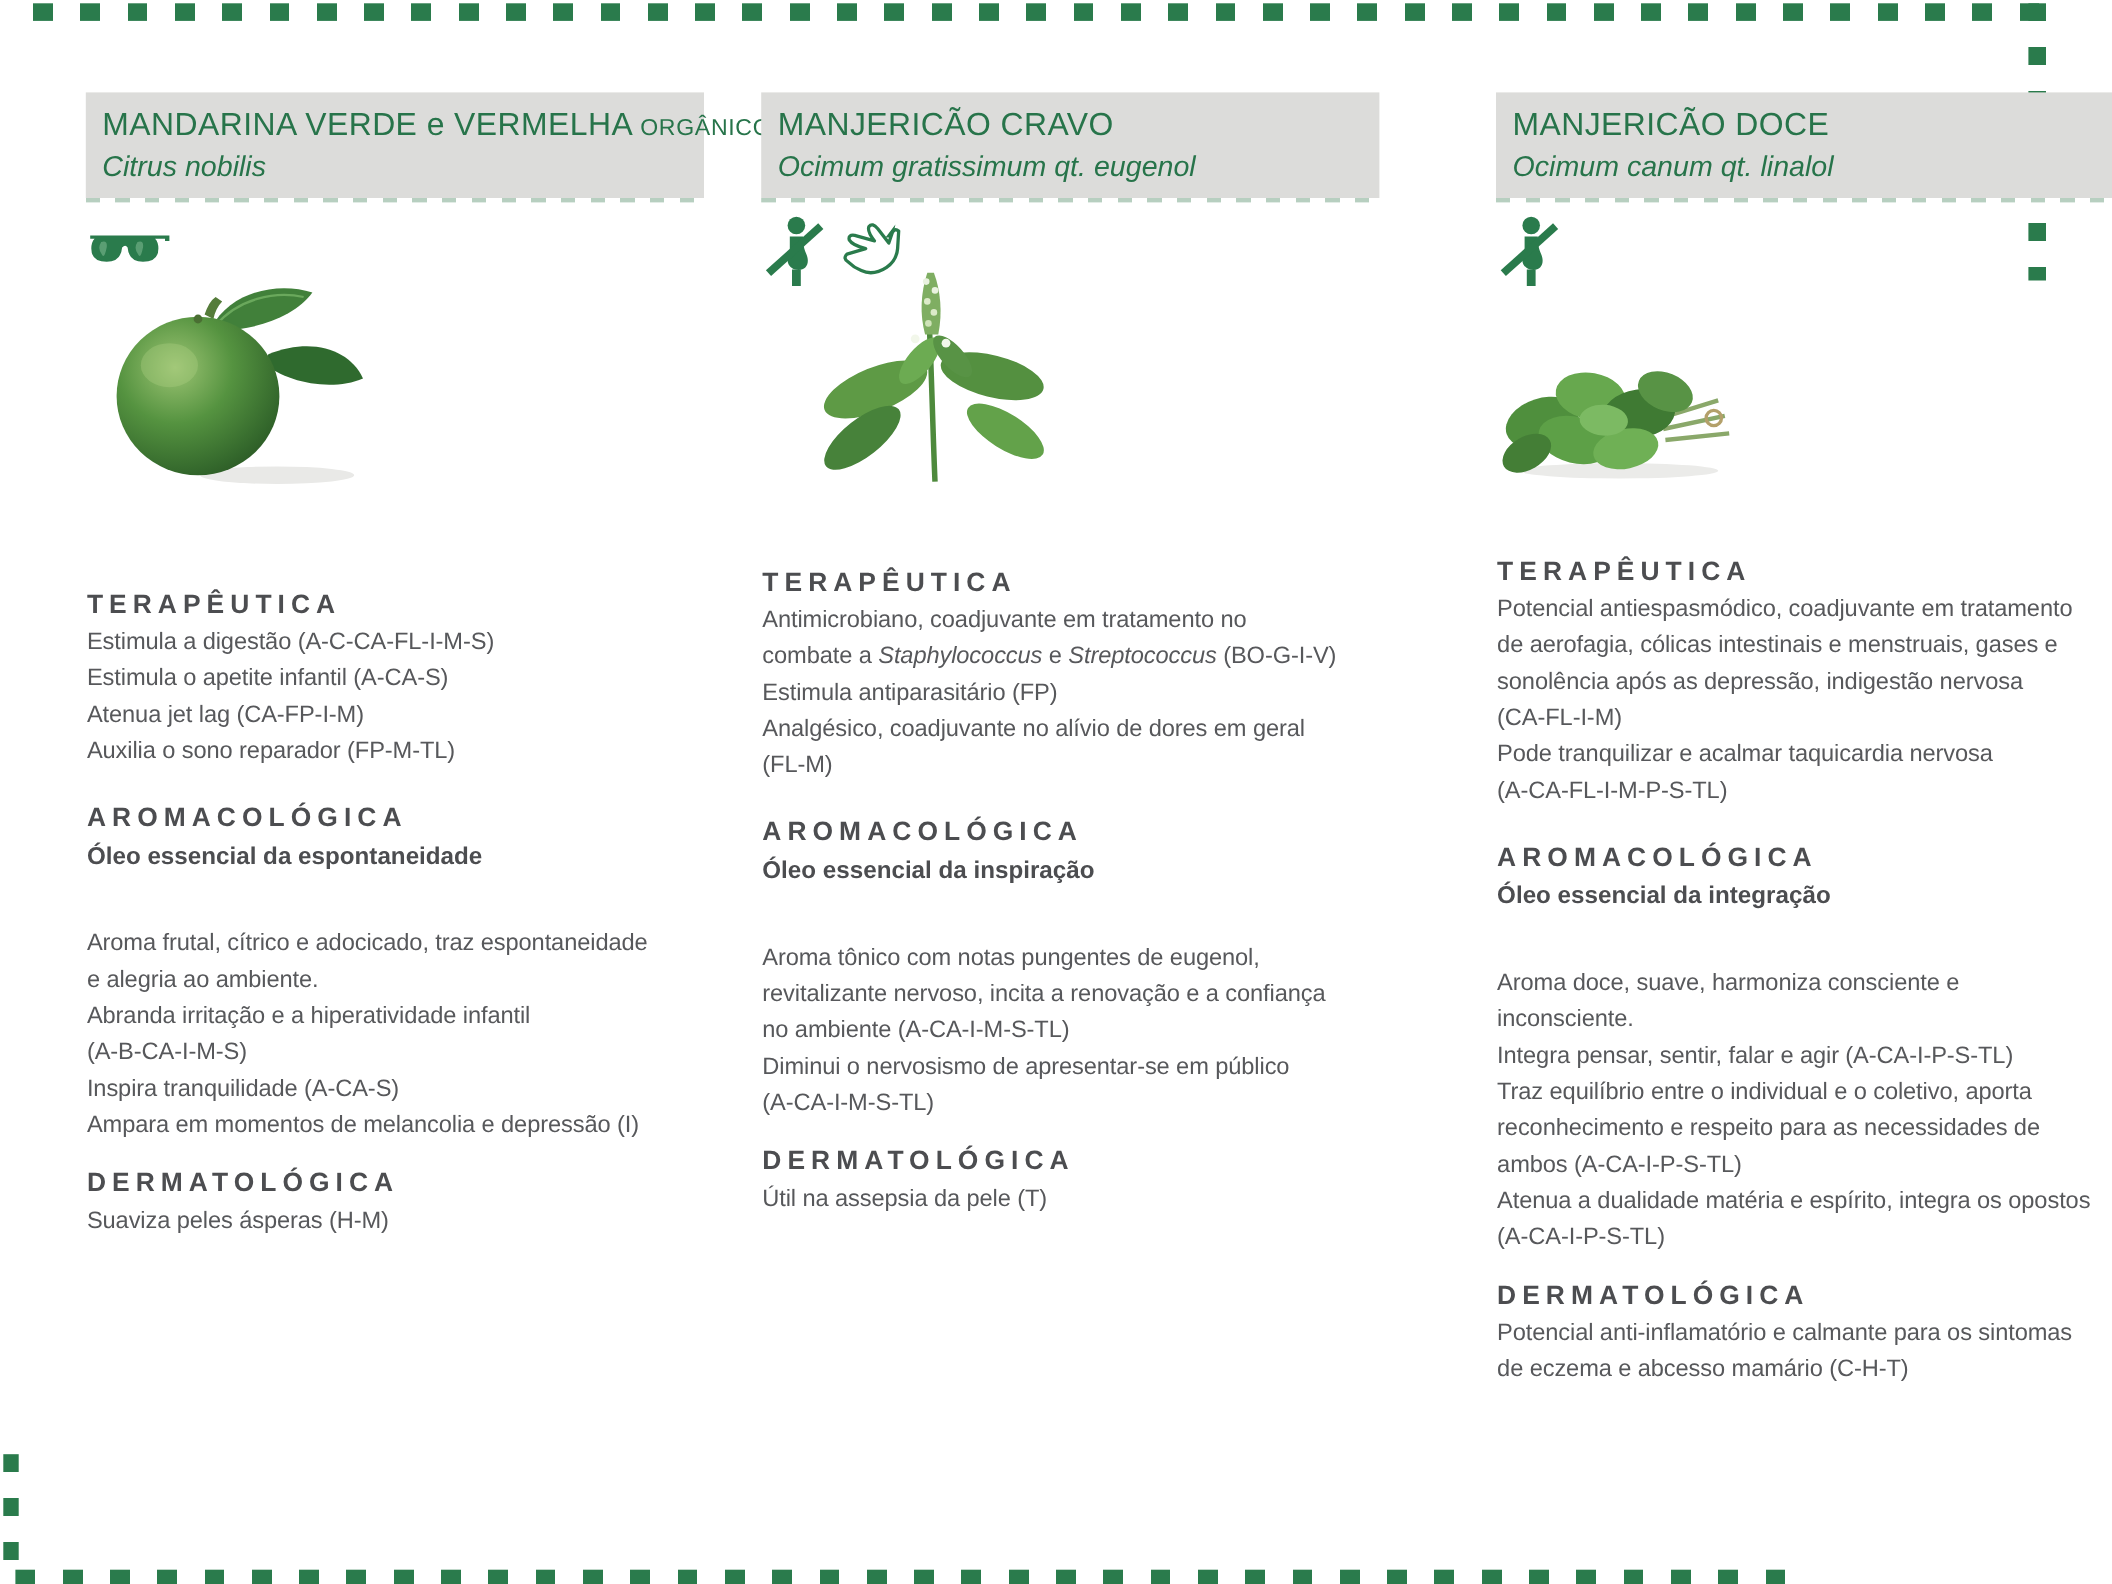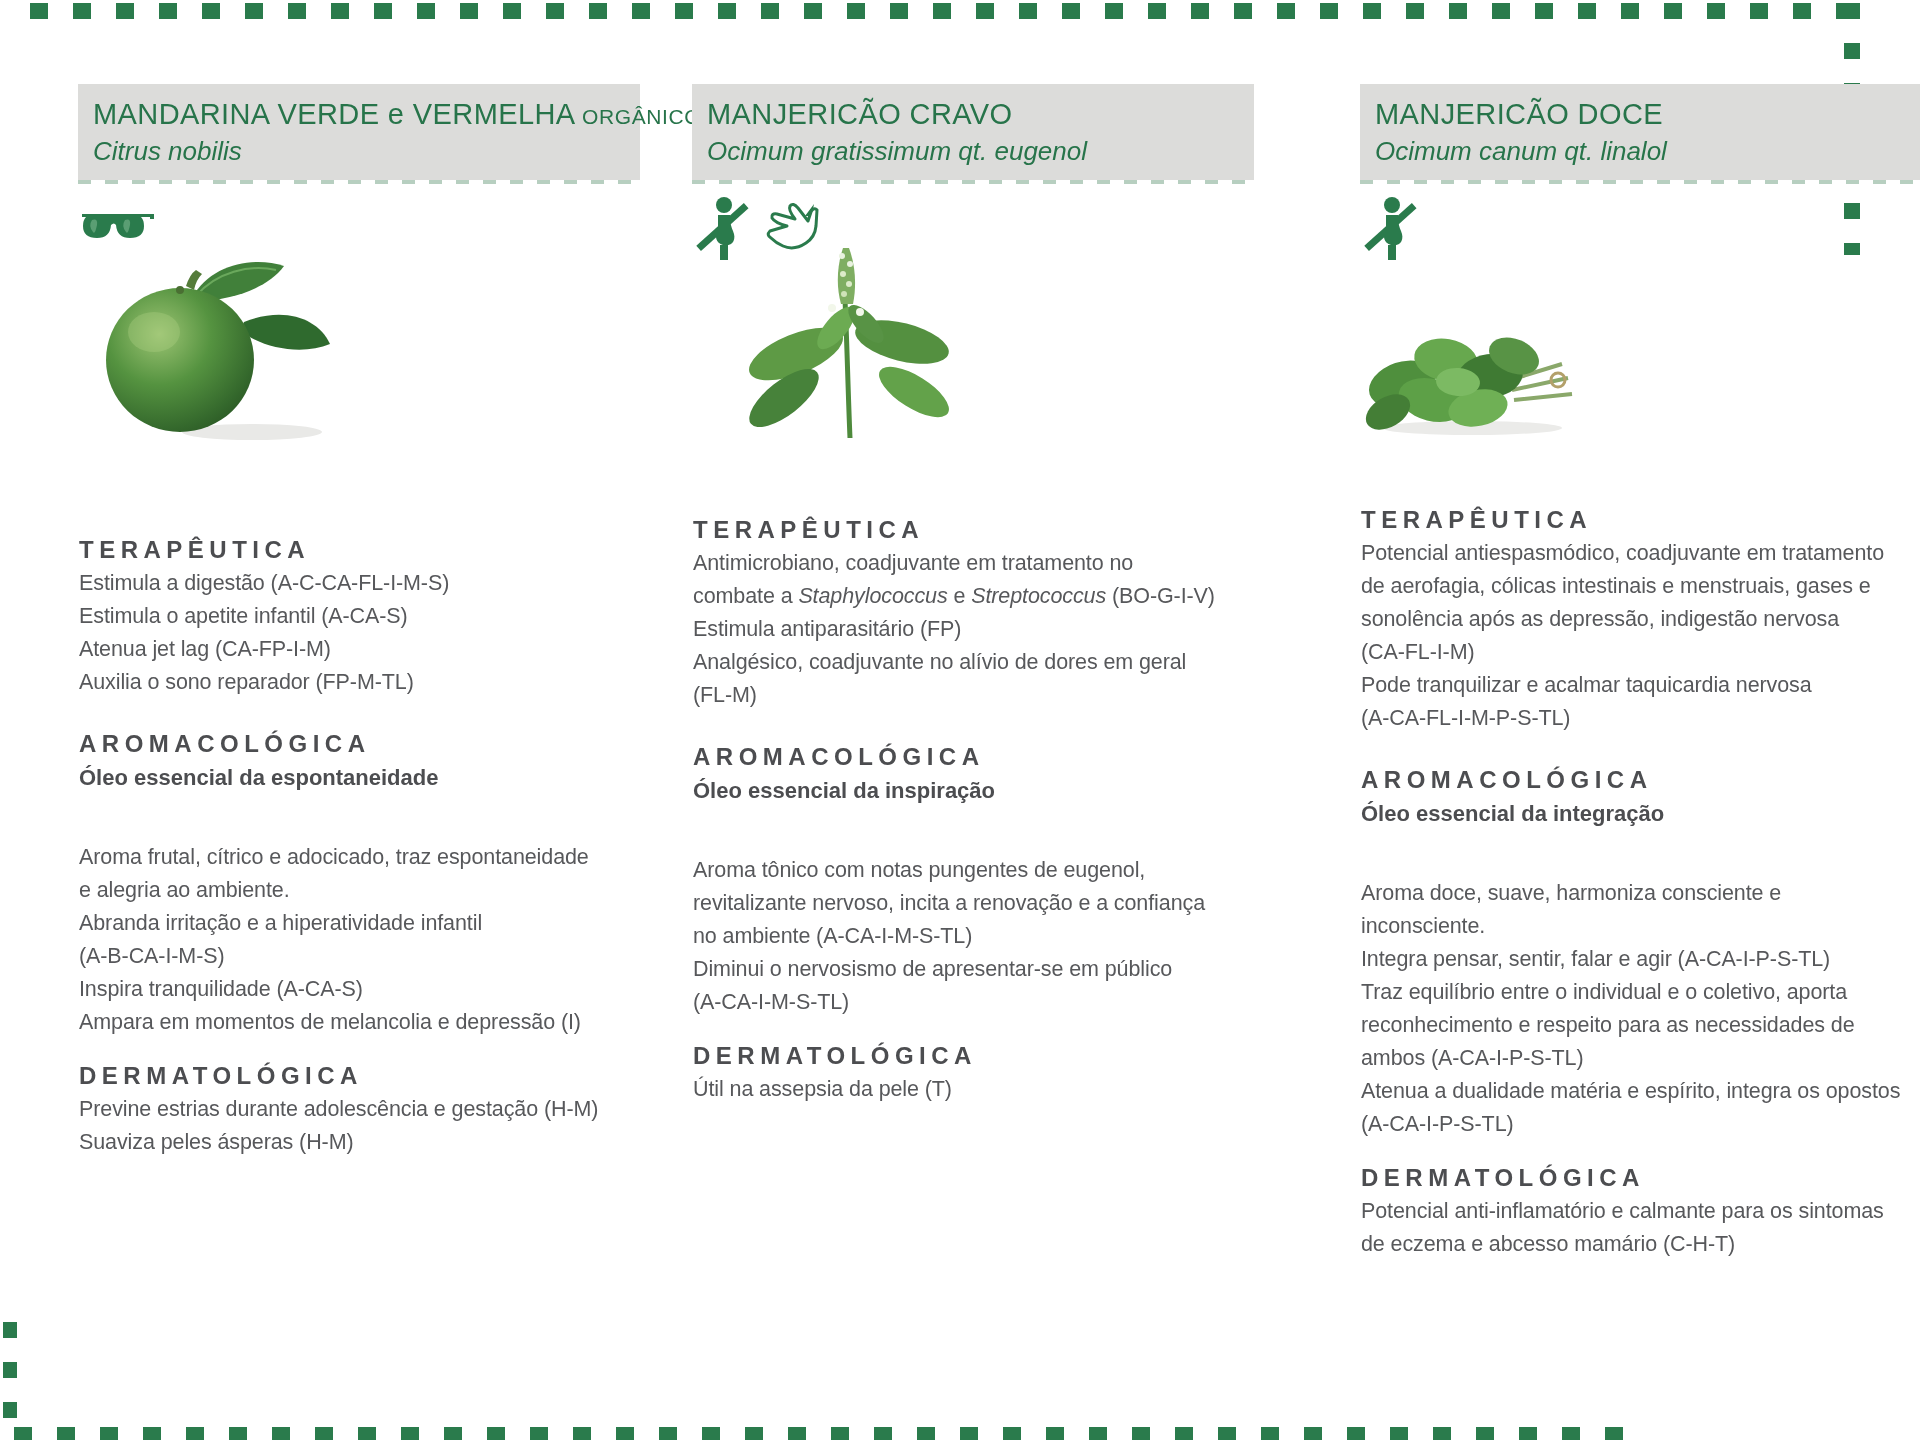--- a/index.html
+++ b/index.html
@@ -115,21 +115,20 @@
           <div class="para-gap"></div>
           <div class="tline">Aroma frutal, cítrico e adocicado, traz espontaneidade</div>
           <div class="tline">e alegria ao ambiente.</div>
           <div class="tline">Abranda irritação e a hiperatividade infantil</div>
           <div class="tline">(A-B-CA-I-M-S)</div>
           <div class="tline">Inspira tranquilidade (A-CA-S)</div>
           <div class="tline">Ampara em momentos de melancolia e depressão (I)</div>
         </div>
         <div class="section dermatologica">
           <div class="section-heading">DERMATOLÓGICA</div>
-          <div class="tline">Previne estrias durante adolescência e gestação (H-M)</div>
           <div class="tline">Suaviza peles ásperas (H-M)</div>
         </div>
       </div>
   </div>
 
   <div class="col col2">
     <div class="band">
       <div class="oil-title"><span>MANJERICÃO CRAVO</span><span class="suffix"></span></div>
       <div class="latin">Ocimum gratissimum qt. eugenol</div>
     </div>

